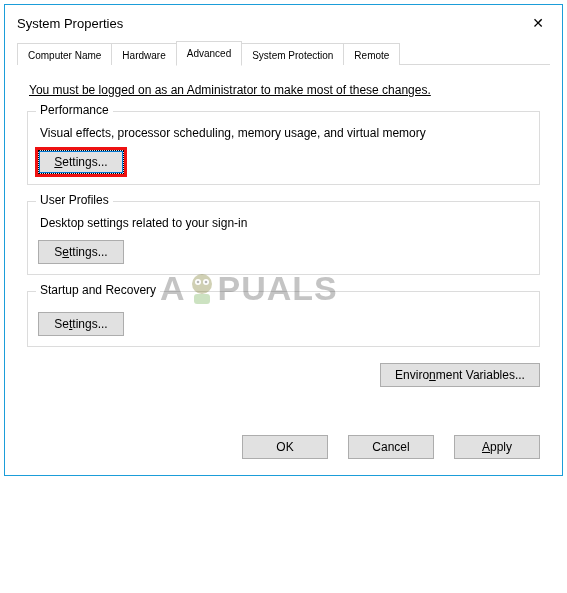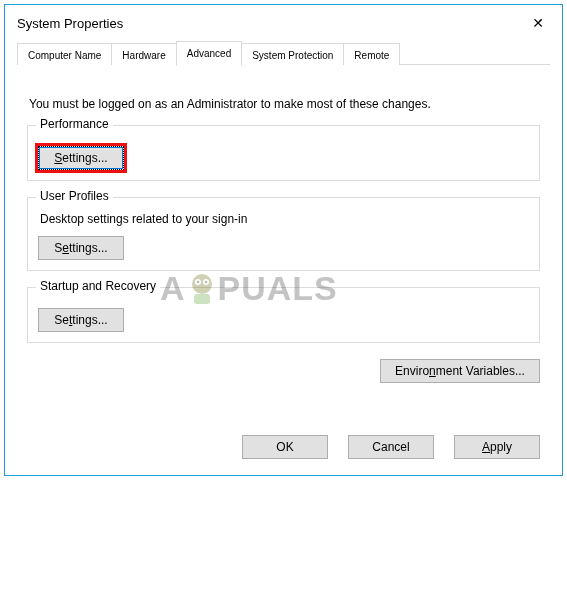--- a/index.html
+++ b/index.html
@@ -65,21 +65,21 @@
       z-index: 2;
       border-bottom: 1px solid #fff;
       margin-bottom: -1px;
     }
     .tabcontent {
       flex: 1;
       padding: 12px 22px 10px 22px;
       display: flex;
       flex-direction: column;
     }
-    .intro { margin: 20px 2px 14px 2px; font-size: 12px; }
+    .intro { margin: 6px 2px 14px 2px; font-size: 12px; text-decoration: underline; }
     .groupbox {
       border: 1px solid #dcdcdc;
       margin-bottom: 16px;
       padding: 10px 10px 10px 10px;
       position: relative;
     }
     .groupbox .legend {
       position: absolute;
       top: -9px;
       left: 8px;
@@ -159,20 +159,21 @@
     <div class="tab active"><span>Advanced</span></div>
     <div class="tab"><span>System Protection</span></div>
     <div class="tab"><span>Remote</span></div>
   </div>
 
   <div class="tabcontent">
     <div class="intro">You must be logged on as an Administrator to make most of these changes.</div>
 
     <div class="groupbox">
       <div class="legend">Performance</div>
+      <div class="desc">Visual effects, processor scheduling, memory usage, and virtual memory</div>
       <div class="btnrow">
         <button class="btn focus-ring highlight-red">
           <span><u class="mn">S</u>ettings...</span>
         </button>
       </div>
     </div>
 
     <div class="groupbox">
       <div class="legend">User Profiles</div>
       <div class="desc">Desktop settings related to your sign-in</div>

